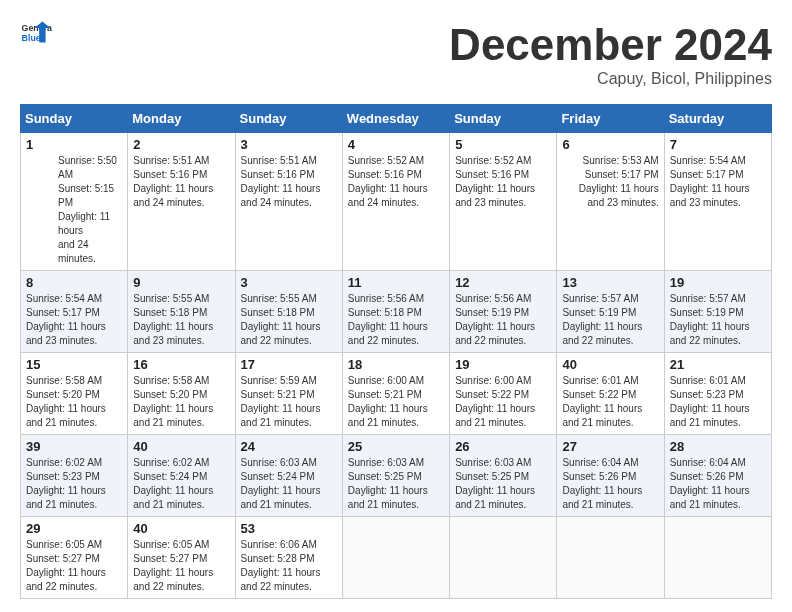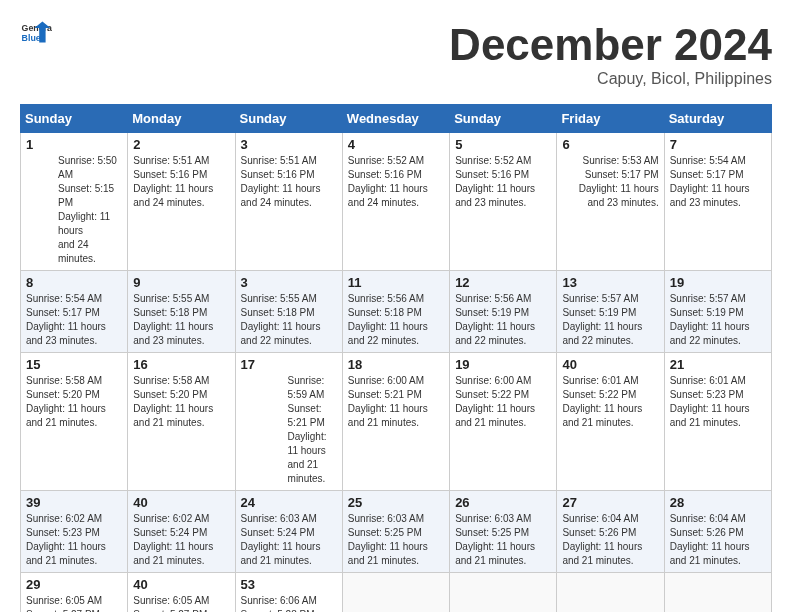--- a/index.html
+++ b/index.html
@@ -222,21 +222,21 @@
         </td>
         <td>
           <span class="day-number">16</span>
           <div class="day-info" style="white-space: pre-line;">Sunrise: 5:58 AM
 Sunset: 5:20 PM
 Daylight: 11 hours
 and 21 minutes.</div>
         </td>
         <td>
           <span class="day-number">17</span>
-          <div class="day-info" style="white-space: pre-line; margin-left: 47px;">Sunrise: 5:59 AM
+          <div class="day-info" style="white-space: pre-line;">Sunrise: 5:59 AM
 Sunset: 5:21 PM
 Daylight: 11 hours
 and 21 minutes.</div>
         </td>
         <td>
           <span class="day-number">18</span>
           <div class="day-info" style="white-space: pre-line;">Sunrise: 6:00 AM
 Sunset: 5:21 PM
 Daylight: 11 hours
 and 21 minutes.</div>

